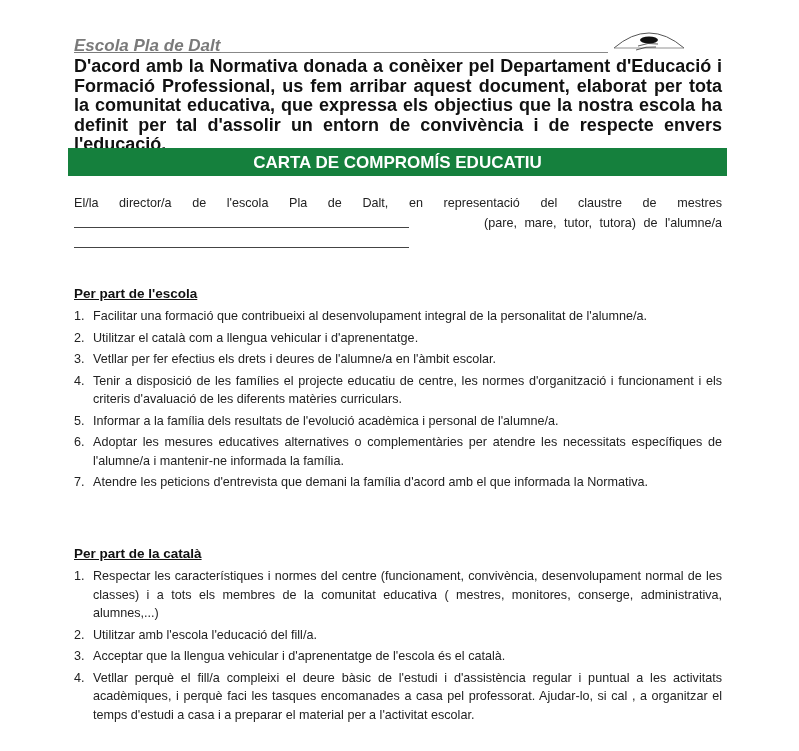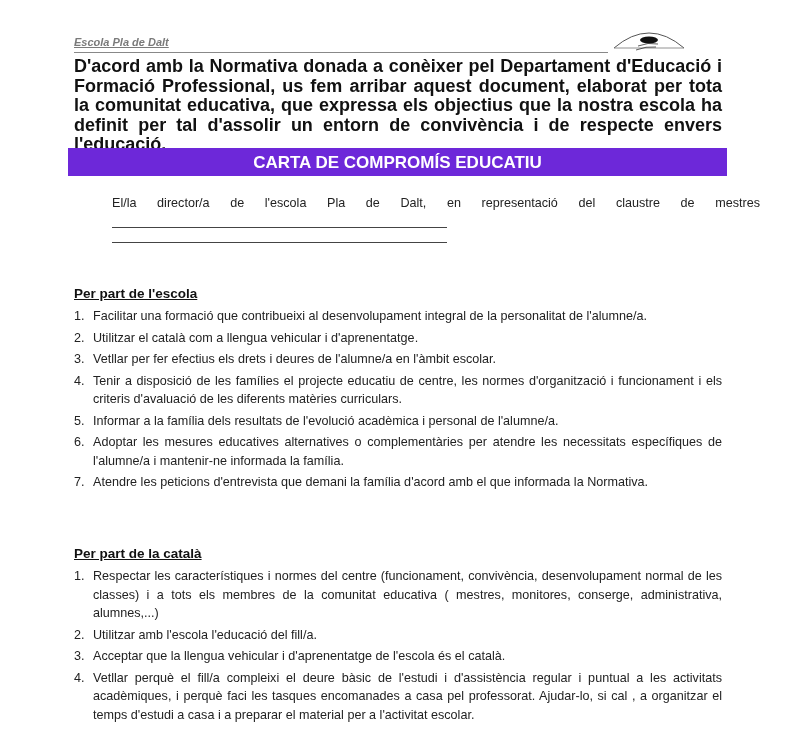--- a/index.html
+++ b/index.html
@@ -1,22 +1,22 @@
 <!DOCTYPE html>
 <html><head>
 <meta charset="utf-8">
 <style>
   html, body { margin: 0; padding: 0; background: #ffffff; }
   body { width: 799px; height: 751px; overflow: hidden; position: relative; font-family: "Liberation Sans", sans-serif; color: #111; }
   .header { position: absolute; left: 74px; top: 34px; width: 534px; height: 18px; border-bottom: 1.5px solid #888; }
-  .school { font-style: italic; font-weight: bold; color: #7a7a7a; font-size: 11px; text-decoration: underline; position: absolute; left: 0; top: 2px; }
+  .school { font-style: italic; font-weight: bold; color: #7a7a7a; font-size: 17px; text-decoration: underline; position: absolute; left: 0; top: 2px; }
   .logo { position: absolute; left: 612px; top: 22px; width: 74px; height: 30px; }
   .intro { position: absolute; left: 74px; top: 57px; width: 648px; font-size: 18px; font-weight: bold; line-height: 19.5px; text-align: justify; }
-  .titlebar { position: absolute; left: 68px; top: 148px; width: 659px; height: 28px; background: #6d28d9; color: #fff; font-size: 17px; font-weight: bold; text-align: center; line-height: 30px; }
-  .para { position: absolute; left: 74px; top: 193px; width: 648px; font-size: 12.6px; line-height: 20px; color: #222; margin-left: 38px; }
+  .titlebar { position: absolute; left: 68px; top: 148px; width: 659px; height: 28px; background: #15803d; color: #fff; font-size: 17px; font-weight: bold; text-align: center; line-height: 30px; }
+  .para { position: absolute; left: 74px; top: 193px; width: 648px; font-size: 12.6px; line-height: 20px; color: #222; }
   .para .row { display: flex; justify-content: space-between; }
   .blank { display: inline-block; width: 335px; border-bottom: 1px solid #444; height: 14px; }
   .section-title { position: absolute; left: 74px; font-size: 13.5px; font-weight: bold; text-decoration: underline; color: #111; text-align: right; }
   ol { position: absolute; left: 74px; width: 648px; margin: 0; padding: 0; list-style: none; font-size: 12.6px; line-height: 18.5px; color: #222; }
   ol li { display: flex; margin-bottom: 3px; text-align: justify; }
   ol li .num { width: 19px; flex: none; }
   ol li .txt { flex: 1; }
 </style>
 </head>
 <body>
@@ -35,20 +35,21 @@
 <div class="intro">D'acord amb la Normativa donada a conèixer pel Departament d'Educació i Formació Professional, us fem arribar aquest document, elaborat per tota la comunitat educativa, que expressa els objectius que la nostra escola ha definit per tal d'assolir un entorn de convivència i de respecte envers l'educació.</div>
 
 <div class="titlebar">CARTA DE COMPROMÍS EDUCATIU</div>
 
 <div class="para">
   <div class="row" style="justify-content:flex-start; text-align:justify; text-align-last:justify;">
     <span style="width:648px; display:block;">El/la director/a de l'escola Pla de Dalt, en representació del claustre de mestres</span>
   </div>
   <div class="row">
     <span class="blank"></span>
+    <span style="word-spacing:4px;">(pare, mare, tutor, tutora) de l'alumne/a</span>
   </div>
   <div class="row">
     <span class="blank"></span>
   </div>
 </div>
 
 <div class="section-title" style="top:286px;">Per part de l'escola</div>
 <ol style="top:307px;">
   <li>
       <span class="num">1.</span>

